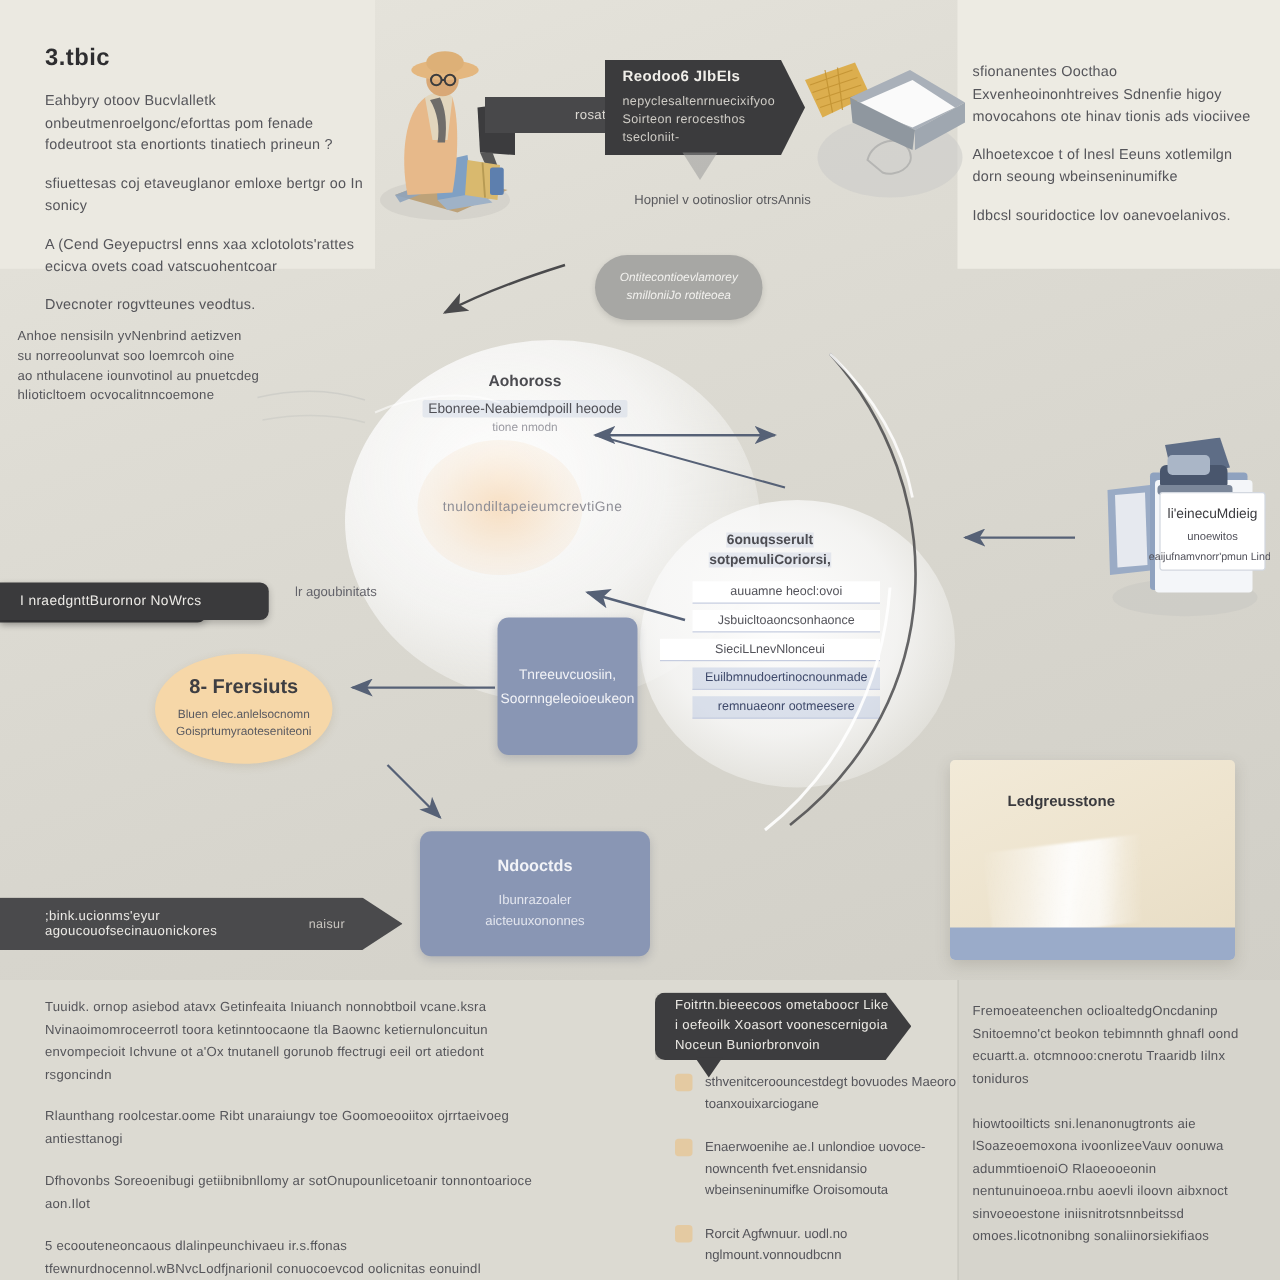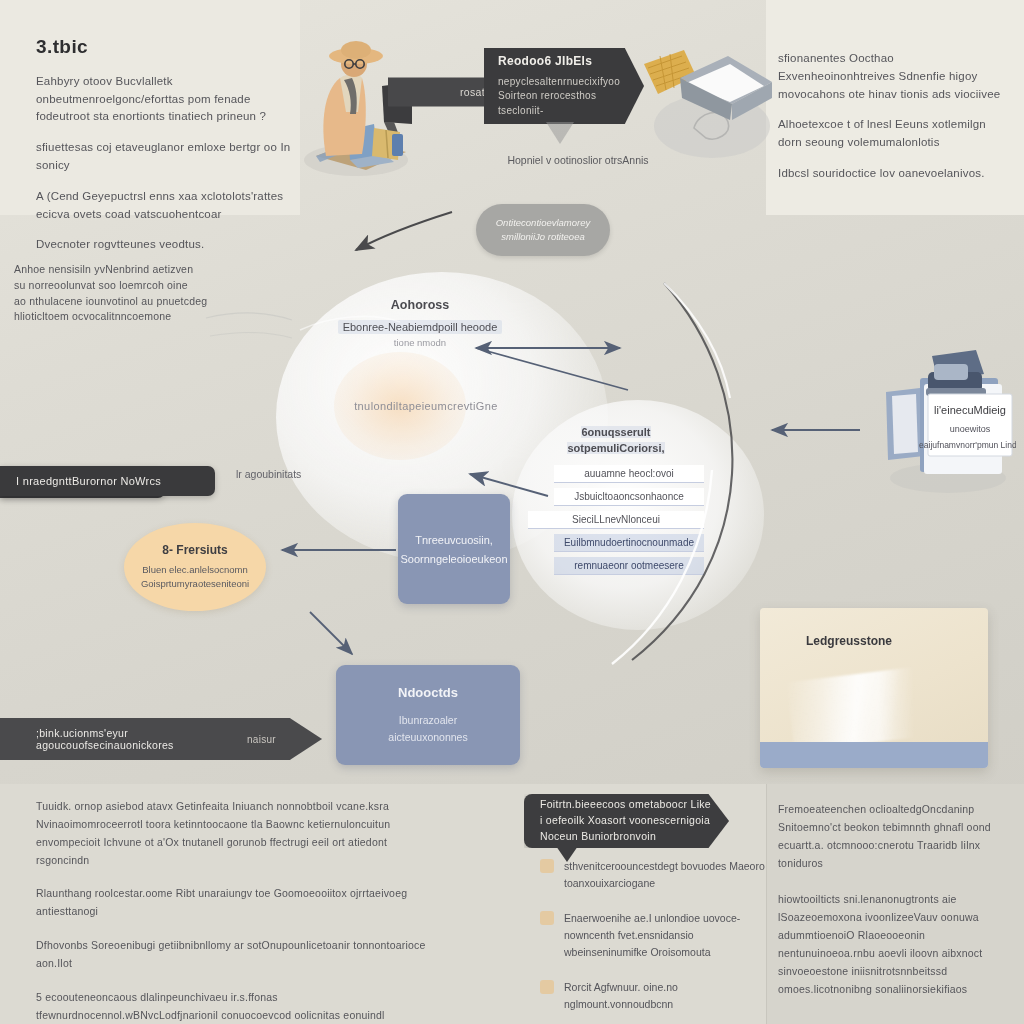--- a/index.html
+++ b/index.html
@@ -191,21 +191,21 @@
   #box-models .b1{font-size:13px;font-weight:700;margin-bottom:12px;}
   #box-models .b2{font-size:10.5px;line-height:1.6;color:#e2e5ee;}
 
   
   #ellipse-results{
     position:absolute;left:124px;top:523px;width:142px;height:88px;
     border-radius:50%;background:#f6d7a8;
     display:flex;flex-direction:column;align-items:center;justify-content:center;
     box-shadow:0 2px 7px rgba(140,115,70,.18);
   }
-  #ellipse-results .e1{font-size:12px;font-weight:700;color:#3e3e42;margin-bottom:6px;}
+  #ellipse-results .e1{font-size:16px;font-weight:700;color:#3e3e42;margin-bottom:6px;}
   #ellipse-results .e2{font-size:9.5px;color:#5a5a60;line-height:1.5;text-align:center;}
 
   
   #card-beige{
     position:absolute;left:760px;top:608px;width:228px;height:160px;
     background:linear-gradient(155deg,#f2ead8 0%,#ede3cd 55%,#e7dcc4 100%);
     border-radius:4px;box-shadow:0 4px 12px rgba(90,85,70,.20);overflow:hidden;
   }
   #card-beige .cb-title{
     position:absolute;left:46px;top:26px;font-size:12px;font-weight:700;color:#3a3a3e;
@@ -243,21 +243,21 @@
   <div class="tblock" id="text-intro">
     <div class="h">3.tbic</div>
     <p>Eahbyry otoov Bucvlalletk onbeutmenroelgonc/eforttas pom fenade fodeutroot sta enortionts tinatiech prineun ?</p>
     <p>sfiuettesas coj etaveuglanor emloxe bertgr oo In sonicy</p>
     <p>A (Cend Geyepuctrsl enns xaa xclotolots'rattes ecicva ovets coad vatscuohentcoar</p>
     <p>Dvecnoter rogvtteunes veodtus.</p>
   </div>
 
   <div class="tblock" id="text-premise">
     <p>sfionanentes Oocthao Exvenheoinonhtreives Sdnenfie higoy movocahons ote hinav tionis ads viociivee</p>
-    <p>Alhoetexcoe t of lnesl Eeuns xotlemilgn dorn seoung volemumalonlotis</p>
+    <p>Alhoetexcoe t of lnesl Eeuns xotlemilgn dorn seoung wbeinseninumifke</p>
     <p>Idbcsl souridoctice lov oanevoelanivos.</p>
   </div>
 
   <div class="tblock" id="text-left-note">
     <p>Anhoe nensisiln yvNenbrind aetizven</p>
     <p>su norreoolunvat soo loemrcoh oine</p>
     <p>ao nthulacene iounvotinol  au pnuetcdeg</p>
     <p>hlioticltoem ocvocalitnncoemone</p>
   </div>
 
@@ -423,21 +423,21 @@
     <div class="bullet-row">
       <div class="bullet-dot"></div>
       <div class="bullet-txt">sthvenitceroouncestdegt bovuodes Maeoro toanxouixarciogane</div>
     </div>
     <div class="bullet-row">
       <div class="bullet-dot"></div>
       <div class="bullet-txt">Enaerwoenihe ae.I unlondioe uovoce- nowncenth fvet.ensnidansio wbeinseninumifke Oroisomouta</div>
     </div>
     <div class="bullet-row">
       <div class="bullet-dot"></div>
-      <div class="bullet-txt">Rorcit Agfwnuur. oine.no nglmount.vonnoudbcnn</div>
+      <div class="bullet-txt">Rorcit Agfwnuur. uodl.no nglmount.vonnoudbcnn</div>
     </div>
   </div>
 
   <div class="tblock" id="text-bottom-left">
     <p>Tuuidk. ornop asiebod atavx Getinfeaita Iniuanch nonnobtboil vcane.ksra Nvinaoimomroceerrotl toora ketinntoocaone tla Baownc ketiernuloncuitun envompecioit Ichvune ot a'Ox tnutanell gorunob ffectrugi eeil ort atiedont rsgoncindn</p>
     <p>Rlaunthang roolcestar.oome Ribt unaraiungv toe Goomoeooiitox ojrrtaeivoeg antiesttanogi</p>
     <p>Dfhovonbs Soreoenibugi getiibnibnllomy ar sotOnupounlicetoanir tonnontoarioce aon.Ilot</p>
     <p>5 ecoouteneoncaous dlalinpeunchivaeu ir.s.ffonas tfewnurdnocennol.wBNvcLodfjnarionil conuocoevcod oolicnitas eonuindl</p>
   </div>
 

